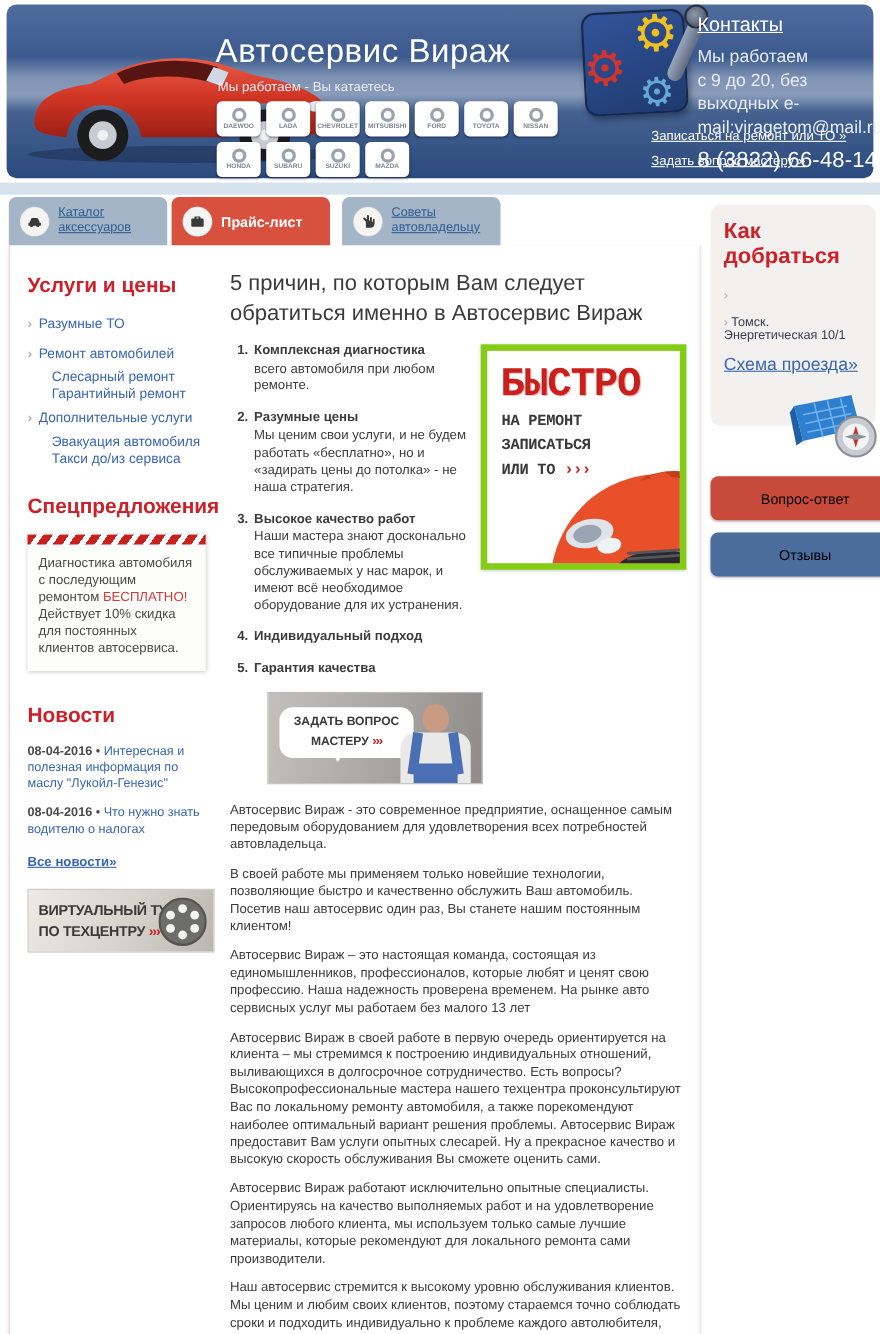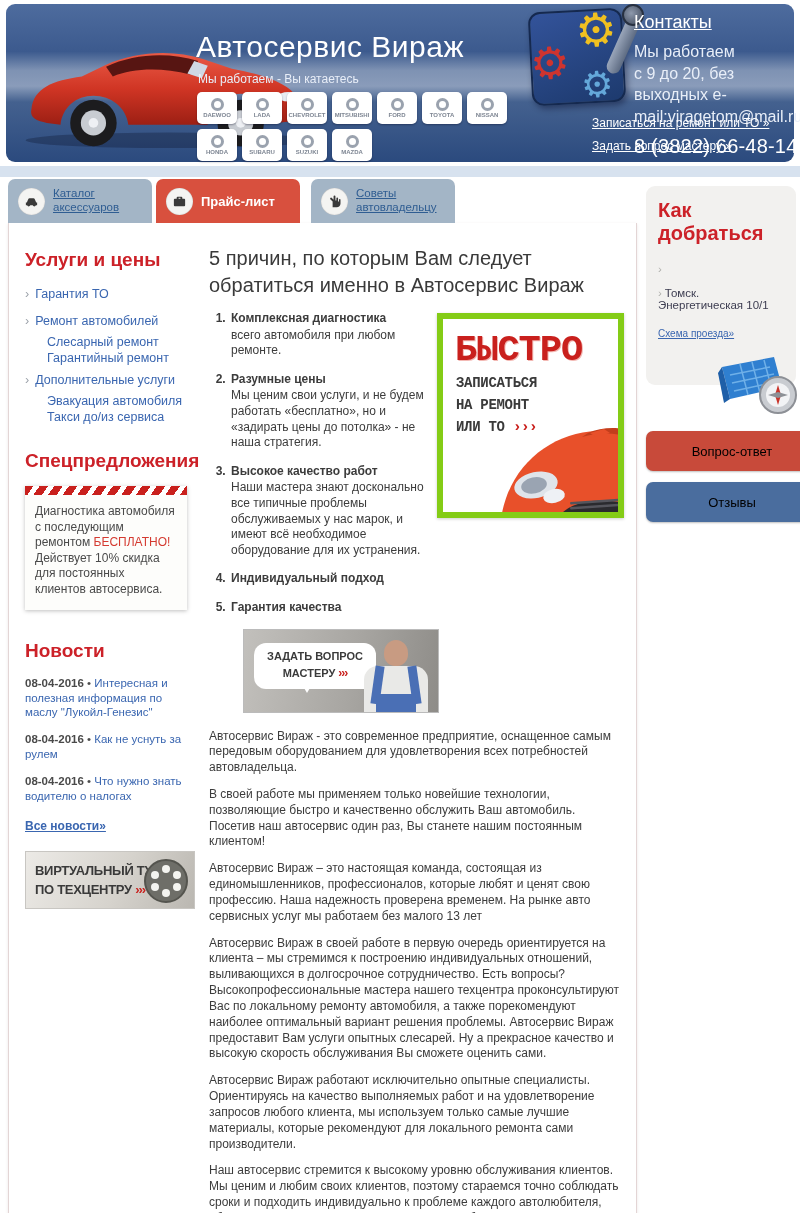--- a/index.html
+++ b/index.html
@@ -143,21 +143,21 @@
   .m-bib { position:absolute; right:18px; bottom:0; width:40px; height:18px; background:#4a6fb5; border-radius:4px 4px 0 0; }
   .paragraphs { clear:both; padding-top:2px; }
   .paragraphs p { font-size:12px; line-height:1.32; margin-bottom:11px; color:#3c3c3c; }
 
   
   .right-col { width:150px; margin-left:9px; padding-top:7px; }
   .directions { background:#f2f1ef; border-radius:9px; padding:13px 10px 12px 12px; position:relative; }
   .directions-heading { color:#cc2128; font-size:20px; font-weight:bold; margin-bottom:18px; }
   .dir-row { font-size:11.5px; color:#3c3c50; margin-bottom:12px; }
   .dir-row .marker { color:#b0b0ac; margin-right:3px; }
-  .dir-link { font-size:10px; color:#3a66b0; text-decoration:underline; cursor:pointer; display:inline-block; margin-bottom:34px; }
+  .dir-link { font-size:16px; color:#3a66b0; text-decoration:underline; cursor:pointer; display:inline-block; margin-bottom:34px; }
   .map-graphic { position:absolute; right:-6px; bottom:-30px; width:86px; height:62px; cursor:pointer; }
   .side-buttons { margin-top:46px; }
   .side-btn {
     display:block; width:172px; height:40px; border:none; border-radius:7px; margin-bottom:11px;
     color:#000000; font-size:13px; font-family:inherit; cursor:pointer; box-shadow:0 1px 2px rgba(0,0,0,.25);
   }
   .btn-red { background:#c84a3a; }
   .btn-blue { background:#4a6d9e; }
 </style>
 </head>
@@ -292,44 +292,39 @@
           </span>
           <span class="tab-label">Советы автовладельцу</span>
         </div>
       </div>
 
       <div class="panel">
         <div class="panel-body">
 
           <div class="left-nav">
             <div class="nav-heading">Услуги и цены</div>
-            <div class="nav-item"><span class="marker">›</span><span class="nav-link-text">Гарантия ТО</span></div>
+            <div class="nav-item"><span class="marker">›</span><span class="nav-link-text">Разумные ТО</span></div>
             <div class="nav-item"><span class="marker">›</span><span class="nav-link-text">Ремонт автомобилей</span></div>
             <div class="nav-item nav-sub"><span class="nav-link-text">Слесарный ремонт</span></div>
             <div class="nav-item nav-sub"><span class="nav-link-text">Гарантийный ремонт</span></div>
             <div class="nav-item"><span class="marker">›</span><span class="nav-link-text">Дополнительные услуги</span></div>
             <div class="nav-item nav-sub"><span class="nav-link-text">Эвакуация автомобиля</span></div>
             <div class="nav-item nav-sub"><span class="nav-link-text">Такси до/из сервиса</span></div>
 
             <div class="specials-heading">Спецпредложения</div>
             <div class="offer-box">
               <div class="offer-stripes"></div>
               <div class="offer-text"><span>Диагностика автомобиля с последующим ремонтом </span><span class="offer-highlight">БЕСПЛАТНО!</span><span> Действует 10% скидка для постоянных клиентов автосервиса.</span></div>
             </div>
 
             <div class="news-heading">Новости</div>
             <div class="news-item">
               <span class="news-date">08-04-2016</span>
               <span class="news-bullet">•</span>
               <a>Интересная и полезная информация по маслу "Лукойл-Генезис"</a>
-            </div>
-            <div class="news-item">
-              <span class="news-date">08-04-2016</span>
-              <span class="news-bullet">•</span>
-              <a>Как не уснуть за рулем</a>
             </div>
             <div class="news-item">
               <span class="news-date">08-04-2016</span>
               <span class="news-bullet">•</span>
               <a>Что нужно знать водителю о налогах</a>
             </div>
             <a class="all-news">Все новости»</a>
 
             <div class="tour-banner">
               <div class="tour-text">
@@ -348,22 +343,22 @@
                 </svg>
               </span>
             </div>
           </div>
 
           <div class="content">
             <h1 class="page-title">5 причин, по которым Вам следует обратиться именно в Автосервис Вираж</h1>
 
             <div class="fast-banner">
               <div class="fb-title">БЫСТРО</div>
+              <div class="fb-line">НА РЕМОНТ</div>
               <div class="fb-line">ЗАПИСАТЬСЯ</div>
-              <div class="fb-line">НА РЕМОНТ</div>
               <div class="fb-line"><span>ИЛИ ТО </span><span class="fb-arrows">›››</span></div>
               <div class="fb-car">
                 <svg width="170" height="120" viewBox="0 0 170 120">
                   <path d="M40,120 C50,70 90,40 135,38 C160,37 172,44 172,60 L172,120 Z" fill="#e8502a"></path>
                   <path d="M120,44 C140,38 162,40 172,48 L172,40 C160,33 140,34 126,40 Z" fill="#c23e1c"></path>
                   <ellipse cx="74" cy="92" rx="22" ry="13" fill="#dfe4ea" transform="rotate(-12 74 92)"></ellipse>
                   <ellipse cx="72" cy="92" rx="13" ry="8" fill="#9aa4b2" transform="rotate(-12 74 92)"></ellipse>
                   <ellipse cx="92" cy="103" rx="11" ry="7" fill="#eef1f5" transform="rotate(-12 92 103)"></ellipse>
                   <path d="M100,120 C110,110 130,106 150,108 L172,112 L172,120 Z" fill="#2a2a2e"></path>
                   <rect x="108" y="109" width="56" height="2.5" rx="1" fill="#55555c" transform="rotate(-4 108 109)"></rect>

